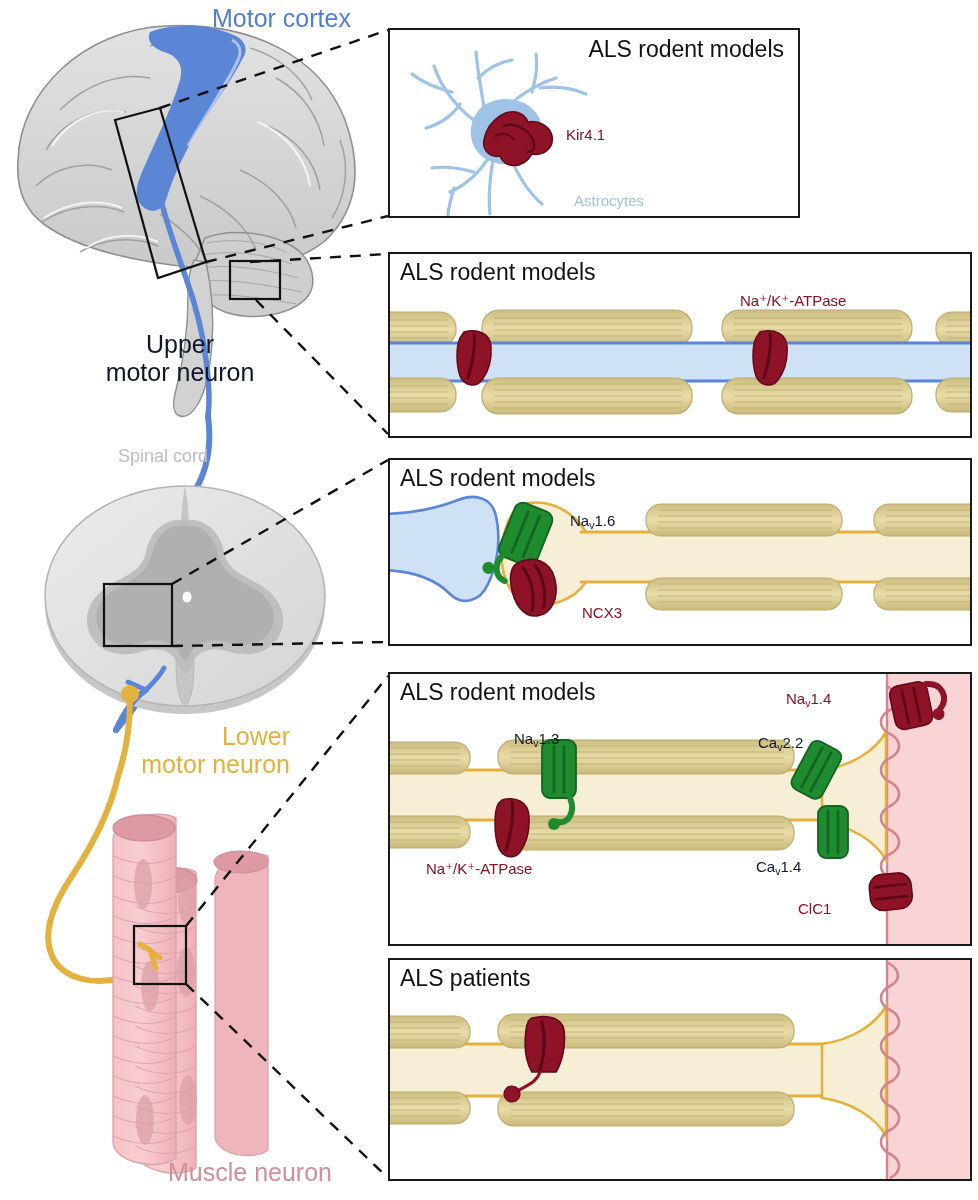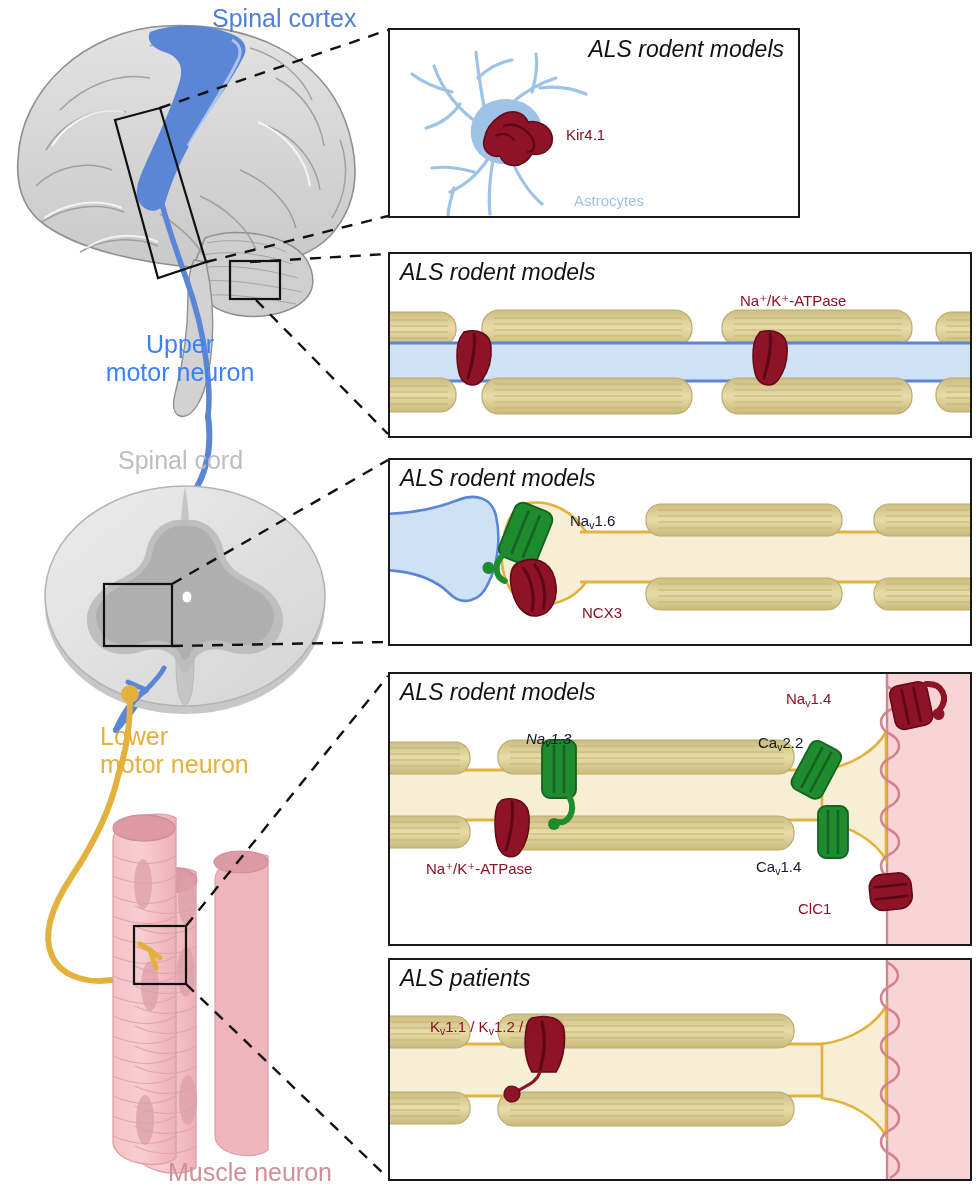--- a/index.html
+++ b/index.html
@@ -4,28 +4,28 @@
 <style>
   html,body{margin:0;padding:0;background:#ffffff;}
   body{width:978px;height:1200px;position:relative;overflow:hidden;
        font-family:"Liberation Sans","DejaVu Sans",sans-serif;}
   .stage{position:absolute;inset:0;width:978px;height:1200px;}
   svg{display:block;}
   .abs{position:absolute;}
 
   .lbl{position:absolute;white-space:nowrap;line-height:1.12;}
   .lbl-motor-cortex{color:#4f7fd0;font-size:25px;}
-  .lbl-umn{color:#3b82f6;font-size:25px;text-align:center;}
-  .lbl-spinal{color:#bdbdbd;font-size:25px;}
-  .lbl-lmn{color:#e3b13c;font-size:25px;text-align:left;}
+  .lbl-umn{color:#0f172a;font-size:25px;text-align:center;}
+  .lbl-spinal{color:#bdbdbd;font-size:18px;}
+  .lbl-lmn{color:#e3b13c;font-size:25px;text-align:right;}
   .lbl-muscle{color:#d08f98;font-size:25px;}
 
   .panel{position:absolute;background:#ffffff;border:2.5px solid #1a1a1a;
          box-sizing:border-box;overflow:hidden;}
-  .panel-title{position:absolute;font-style:italic;font-size:23px;color:#111;
+  .panel-title{position:absolute;font-size:23px;color:#111;
                left:10px;top:5px;white-space:nowrap;}
   .ch-label{position:absolute;white-space:nowrap;font-size:15px;}
   .red-t{color:#8c1124;}
   .green-t{color:#0f172a;}
   .blue-t{color:#9ec3e6;margin-top:16px;}
   .sub{font-size:0.70em;vertical-align:-0.30em;}
 </style>
 </head>
 <body>
 
@@ -216,21 +216,21 @@
 
       <path d="M172 584 L388 460"></path>
       <path d="M172 646 L388 642"></path>
 
       <path d="M186 926 L388 676"></path>
 
       <path d="M186 984 L388 1178"></path>
     </g>
   </svg>
 
-  <div class="lbl lbl-motor-cortex" style="left:212px;top:4px;">Spinal cortex</div>
+  <div class="lbl lbl-motor-cortex" style="left:212px;top:4px;">Motor cortex</div>
 
   <div class="lbl lbl-umn" style="left:90px;top:330px;width:180px;">
     <span>Upper</span><br>
     <span>motor neuron</span>
   </div>
 
   <div class="lbl lbl-spinal" style="left:118px;top:446px;">Spinal cord</div>
 
   <div class="lbl lbl-lmn" style="left:100px;top:722px;width:190px;">
     <span>Lower</span><br>
@@ -508,21 +508,21 @@
       </g>
 
       <g transform="translate(478,202) rotate(-6)">
         <rect x="0" y="0" width="42" height="36" rx="13" fill="#8e1326" stroke="#63091a" stroke-width="1.6"></rect>
         <line x1="4" y1="12" x2="38" y2="12" stroke="#5d0717" stroke-width="2.6"></line>
         <line x1="4" y1="24" x2="38" y2="24" stroke="#5d0717" stroke-width="2.6"></line>
       </g>
     </svg>
     <div class="panel-title">ALS rodent models</div>
 
-    <div class="ch-label green-t" style="left:136px;top:56px;font-style:italic;">
+    <div class="ch-label green-t" style="left:124px;top:56px;">
       <span>Na</span><span class="sub">v</span><span>1.3</span>
     </div>
 
     <div class="ch-label red-t" style="left:36px;top:186px;">Na⁺/K⁺-ATPase</div>
 
     <div class="ch-label green-t" style="left:368px;top:60px;">
       <span>Ca</span><span class="sub">v</span><span>2.2</span>
     </div>
 
     <div class="ch-label green-t" style="left:366px;top:184px;">
@@ -588,18 +588,15 @@
 
       <g>
         <path d="M142 58 C158 54 172 58 174 70 C176 86 172 102 166 112
                  L142 112 C136 102 134 86 136 70 C137 62 139 59 142 58 Z" fill="#8e1326" stroke="#63091a" stroke-width="1.6"></path>
         <path d="M152 62 C156 78 154 96 150 110" fill="none" stroke="#5d0717" stroke-width="3.2" stroke-linecap="round"></path>
         <path d="M150 112 C146 124 134 126 126 132" fill="none" stroke="#8e1326" stroke-width="3" stroke-linecap="round"></path>
         <circle cx="122" cy="134" r="8" fill="#8e1326" stroke="#63091a" stroke-width="1.2"></circle>
       </g>
     </svg>
     <div class="panel-title">ALS patients</div>
-    <div class="ch-label red-t" style="left:40px;top:58px;">
-      <span>K</span><span class="sub">v</span><span>1.1 / K</span><span class="sub">v</span><span>1.2 / K</span><span class="sub">v</span><span>7.2</span>
-    </div>
   </div>
 
 </div>
 
 </body></html>

